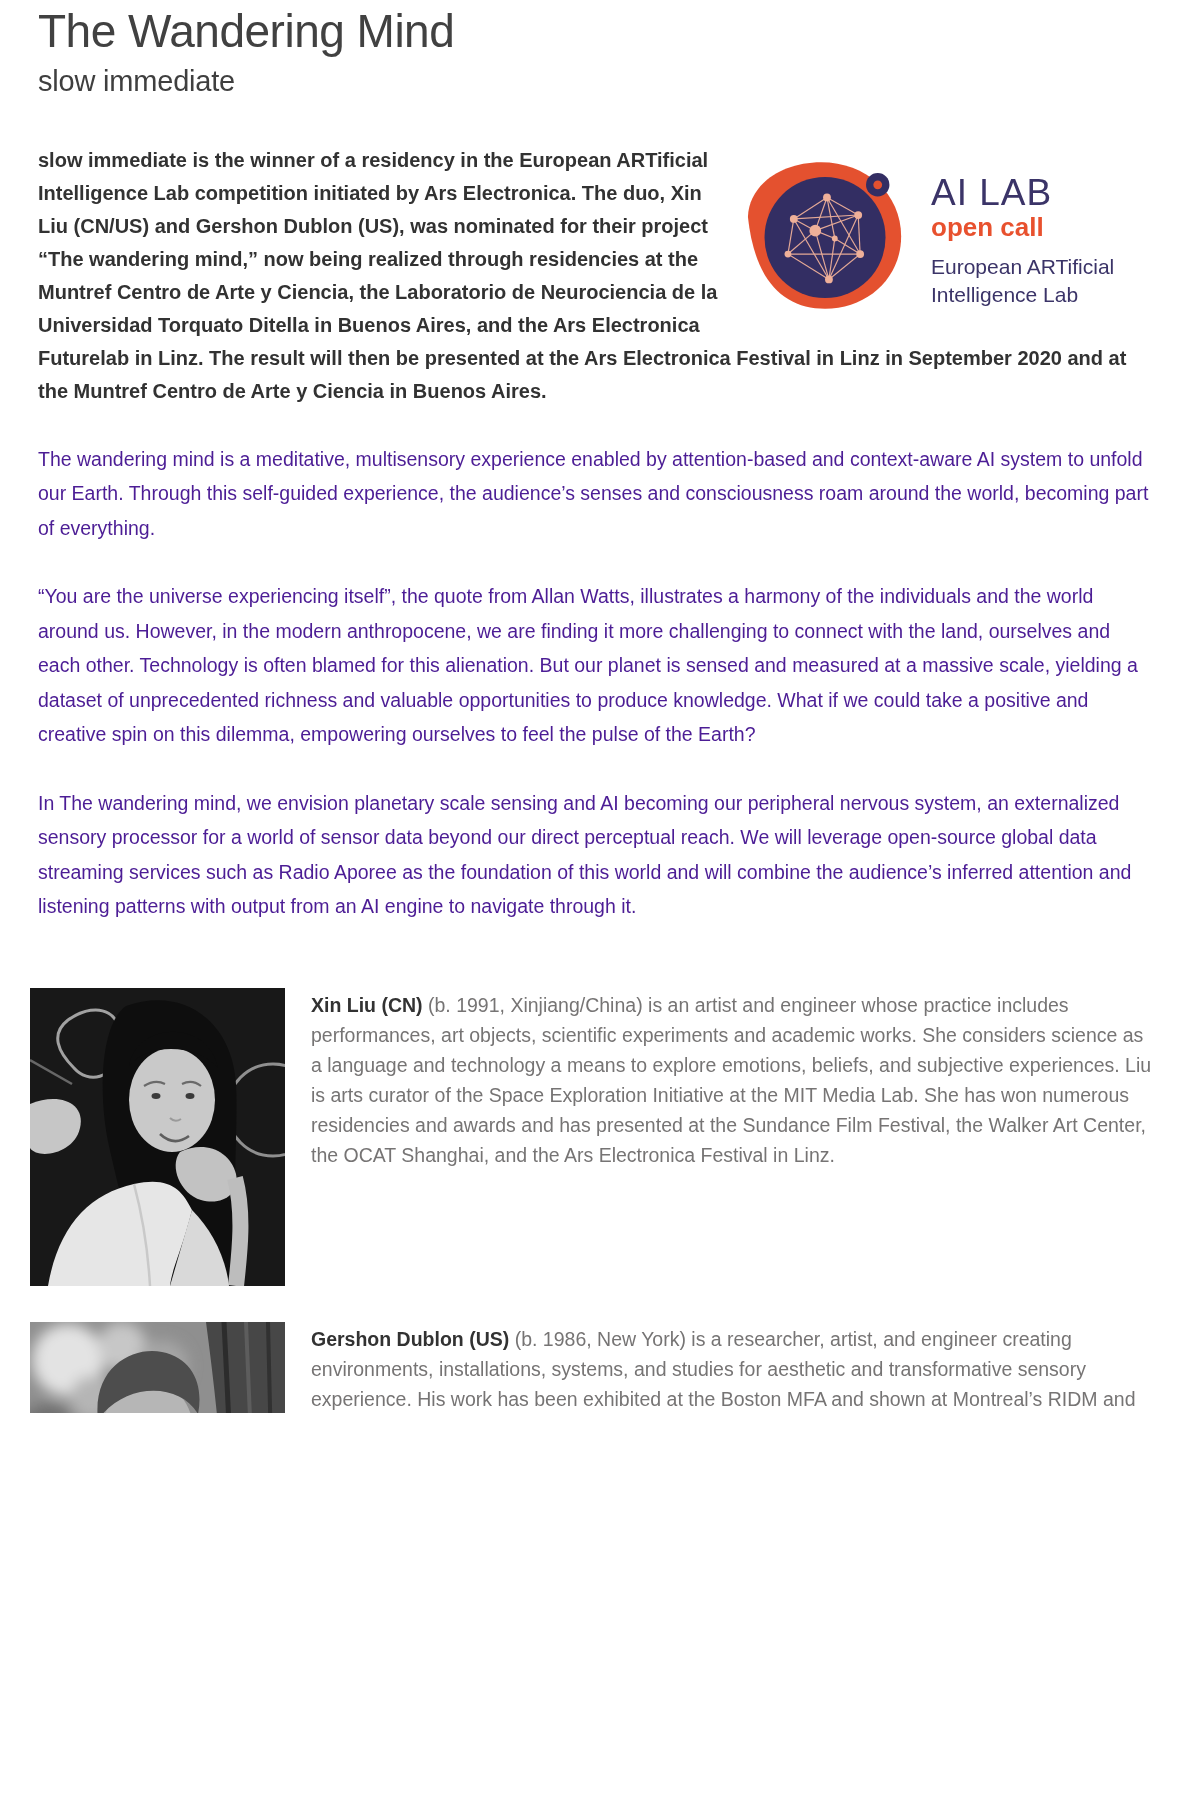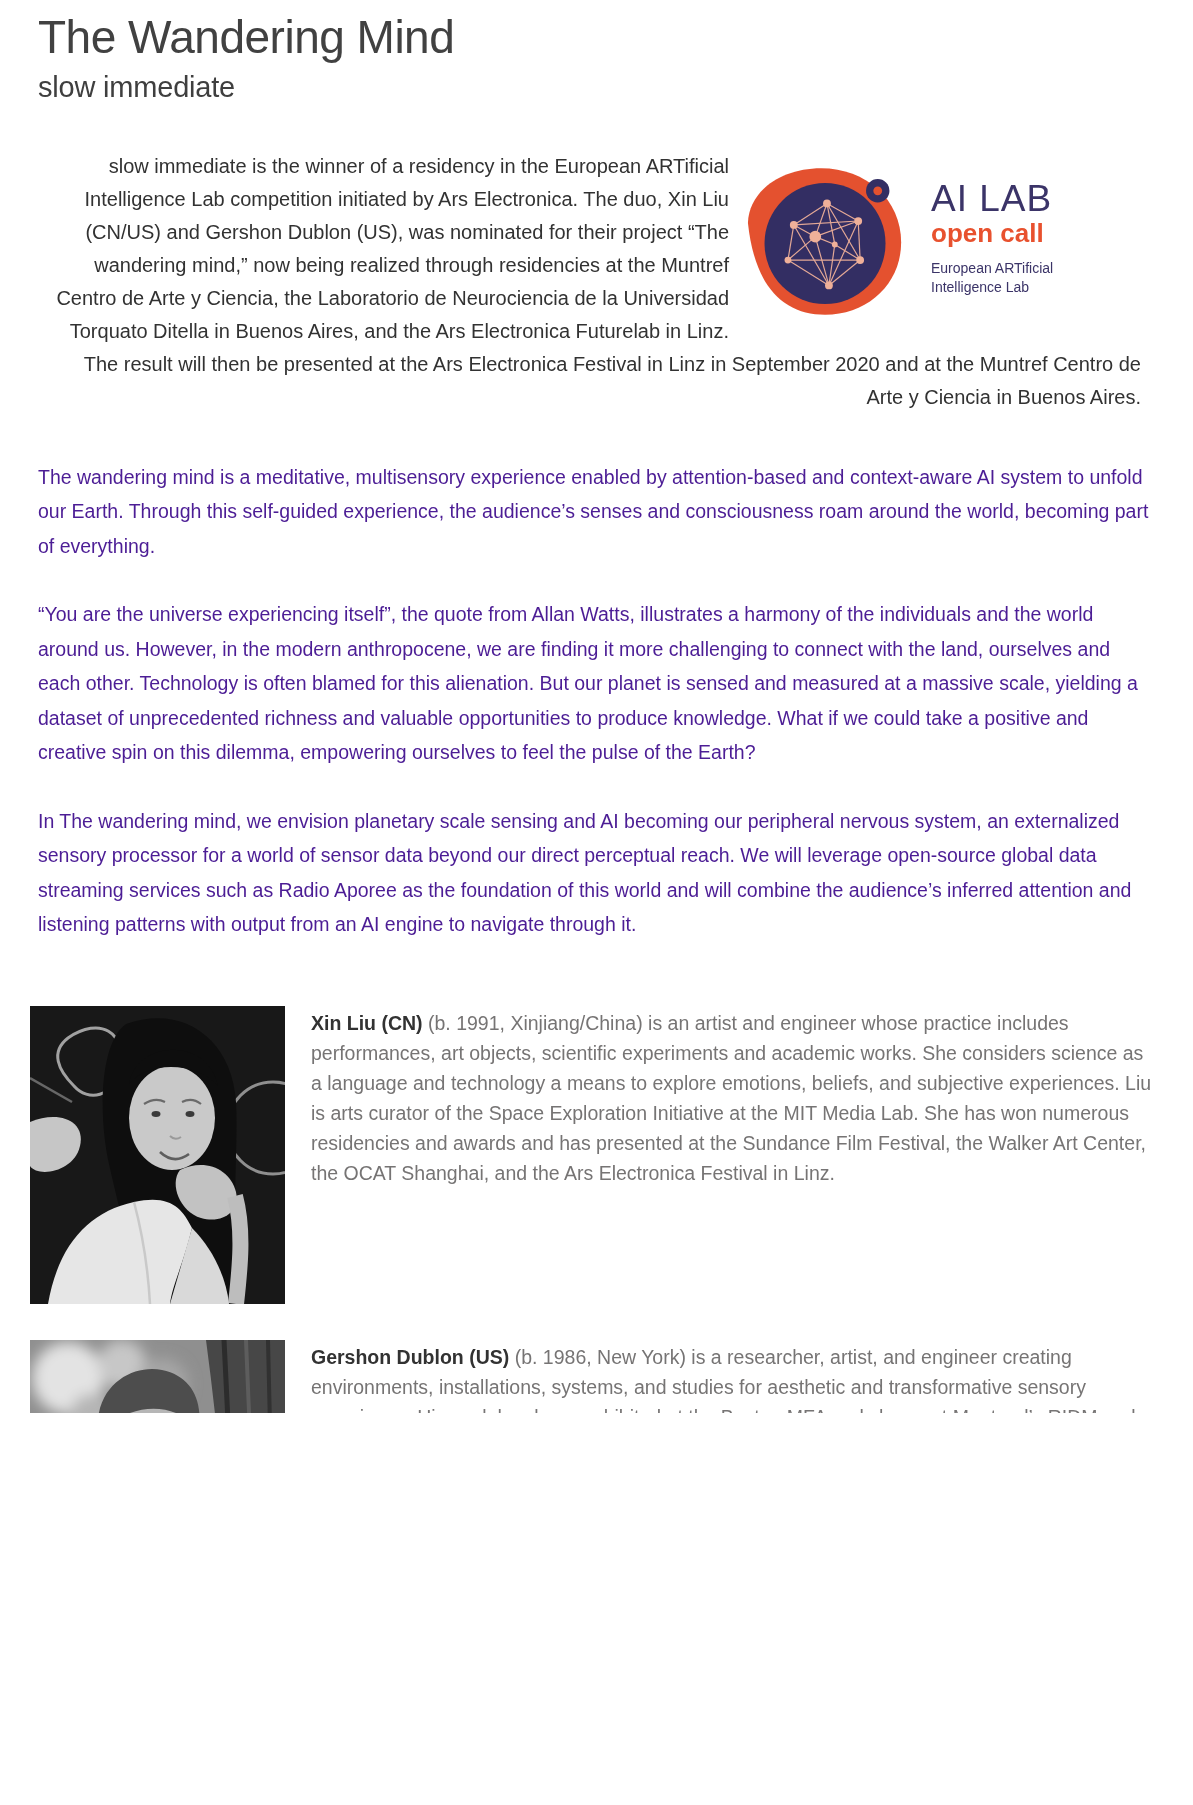--- a/index.html
+++ b/index.html
@@ -1,31 +1,31 @@
 <!DOCTYPE html>
 <html><head>
 <meta charset="utf-8">
 <style>
   html,body{margin:0;padding:0;background:#ffffff;}
   body{font-family:"Liberation Sans","DejaVu Sans",sans-serif;}
-  .page{width:1193px;height:1413px;box-sizing:border-box;padding:6px 40px 0 38px;overflow:hidden;background:#fff;}
+  .page{width:1193px;height:1413px;box-sizing:border-box;padding:0 40px 0 38px;overflow:hidden;background:#fff;}
 
   .title{font-size:46px;font-weight:300;color:#414141;margin:6px 0 0;line-height:1.12;letter-spacing:-.5px;}
   .subtitle{font-size:29px;font-weight:400;color:#3f3f3f;margin:7px 0 0;letter-spacing:-.2px;}
 
   .intro{margin-top:46px;}
   .intro::after{content:"";display:block;clear:both;}
   .logo-float{float:right;width:408px;height:196px;margin-left:16px;display:flex;align-items:flex-start;}
   .logo-mark{width:162px;height:157px;margin-top:14px;flex:none;}
   .logo-textcol{margin:30px 0 0 24px;}
   .logo-title{font-size:37px;color:#3b3468;letter-spacing:1px;line-height:1;}
   .logo-subtitle{font-size:26px;font-weight:bold;color:#e8512e;line-height:1.1;margin-top:2px;}
-  .logo-org{font-size:14px;color:#3b3468;line-height:1.32;margin-top:12px;}
+  .logo-org{font-size:21px;color:#3b3468;line-height:1.32;margin-top:12px;}
 
-  .bold-intro{font-size:20px;line-height:33px;font-weight:normal;color:#323232;margin:12px;text-align:right;}
+  .bold-intro{font-size:20px;line-height:33px;font-weight:bold;color:#323232;margin:0;}
 
   .body-p{font-size:19.5px;line-height:34.5px;color:#4c1d95;margin:34px 0 0;}
 
   .bio{display:flex;gap:26px;margin-left:-8px;}
   .bio-1{margin-top:64px;}
   .bio-2{margin-top:36px;}
   .bio-photo{width:255px;height:298px;flex:none;overflow:hidden;}
   .bio-photo svg{display:block;}
   .bio-text{font-size:19.5px;line-height:30px;color:#767474;margin:2px 0 0;}
   .bio-name{color:#323232;font-weight:bold;}

